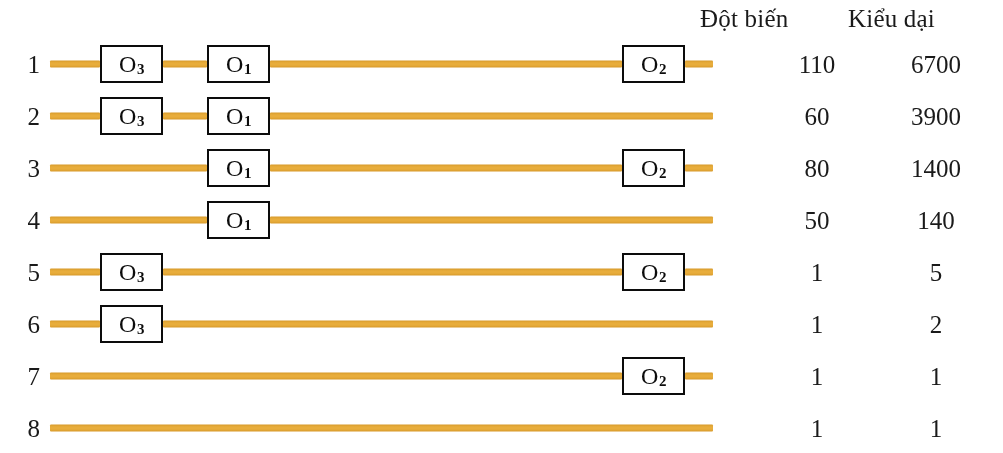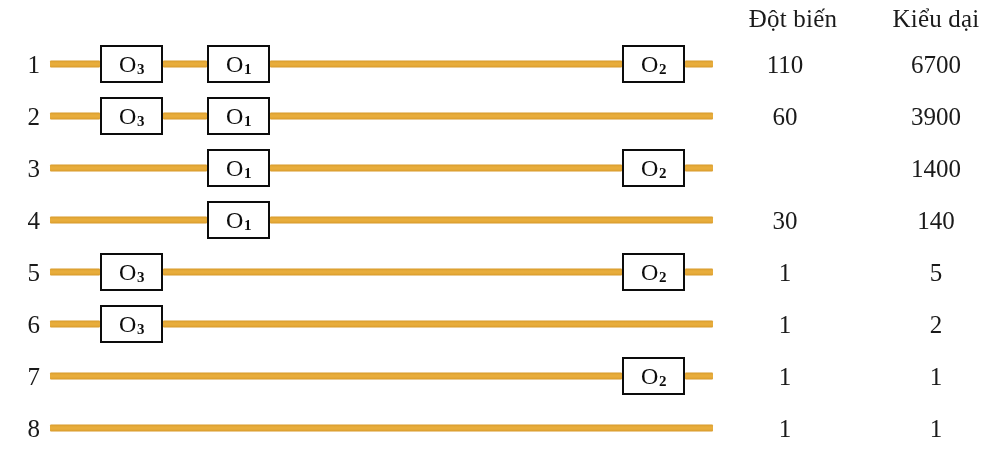--- a/index.html
+++ b/index.html
@@ -16,21 +16,20 @@
     overflow: hidden;
   }
 
   
   .col-header {
     position: absolute;
     top: 5px;
     font-size: 25px;
     color: #1a1a1a;
     font-weight: 400;
-    text-align: center;
     white-space: nowrap;
     letter-spacing: 0.2px;
   }
   #header-mutant  { left: 700px; width: 186px; }
   #header-wild    { left: 848px; width: 176px; }
 
   
   .row {
     position: absolute;
     left: 0;
@@ -93,21 +92,21 @@
   .num-cell {
     position: absolute;
     top: 50%;
     transform: translateY(-50%);
     font-size: 25px;
     color: #1a1a1a;
     text-align: center;
     line-height: 1;
     white-space: nowrap;
   }
-  .num-mutant { left: 692px; width: 186px; }
+  .num-mutant { left: 724px; width: 186px; }
   .num-wild   { left: 848px; width: 176px; }
 </style>
 </head>
 <body>
 
 <div id="diagram-root">
 
   <div class="col-header" id="header-mutant">Đột biến</div>
 
   <div class="col-header" id="header-wild">Kiểu dại</div>
@@ -156,31 +155,32 @@
         <div class="chrom-line" style="left: 270px; width: 352px;"></div>
         <div class="chrom-line" style="left: 685px; width: 28px;"></div>
         <div class="gene-box" style="left: 207px;">
           <span>O</span>
           <span class="sub">1</span>
         </div>
         <div class="gene-box" style="left: 622px;">
           <span>O</span>
           <span class="sub">2</span>
         </div>
+        <div class="num-cell num-mutant">80</div>
         <div class="num-cell num-wild">1400</div>
       </div>
       <div class="row" style="top: 194px;">
         <div class="row-label">4</div>
         <div class="chrom-line" style="left: 50px; width: 157px;"></div>
         <div class="chrom-line" style="left: 270px; width: 443px;"></div>
         <div class="gene-box" style="left: 207px;">
           <span>O</span>
           <span class="sub">1</span>
         </div>
-        <div class="num-cell num-mutant">30</div>
+        <div class="num-cell num-mutant">50</div>
         <div class="num-cell num-wild">140</div>
       </div>
       <div class="row" style="top: 246px;">
         <div class="row-label">5</div>
         <div class="chrom-line" style="left: 50px; width: 50px;"></div>
         <div class="chrom-line" style="left: 163px; width: 459px;"></div>
         <div class="chrom-line" style="left: 685px; width: 28px;"></div>
         <div class="gene-box" style="left: 100px;">
           <span>O</span>
           <span class="sub">3</span>

